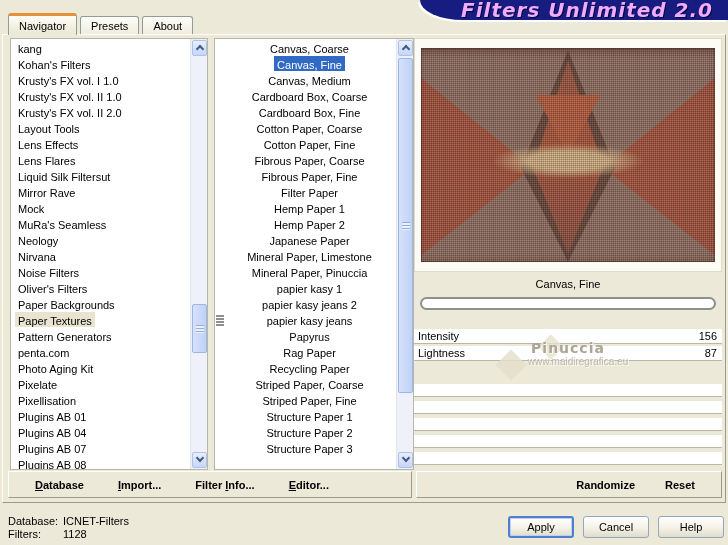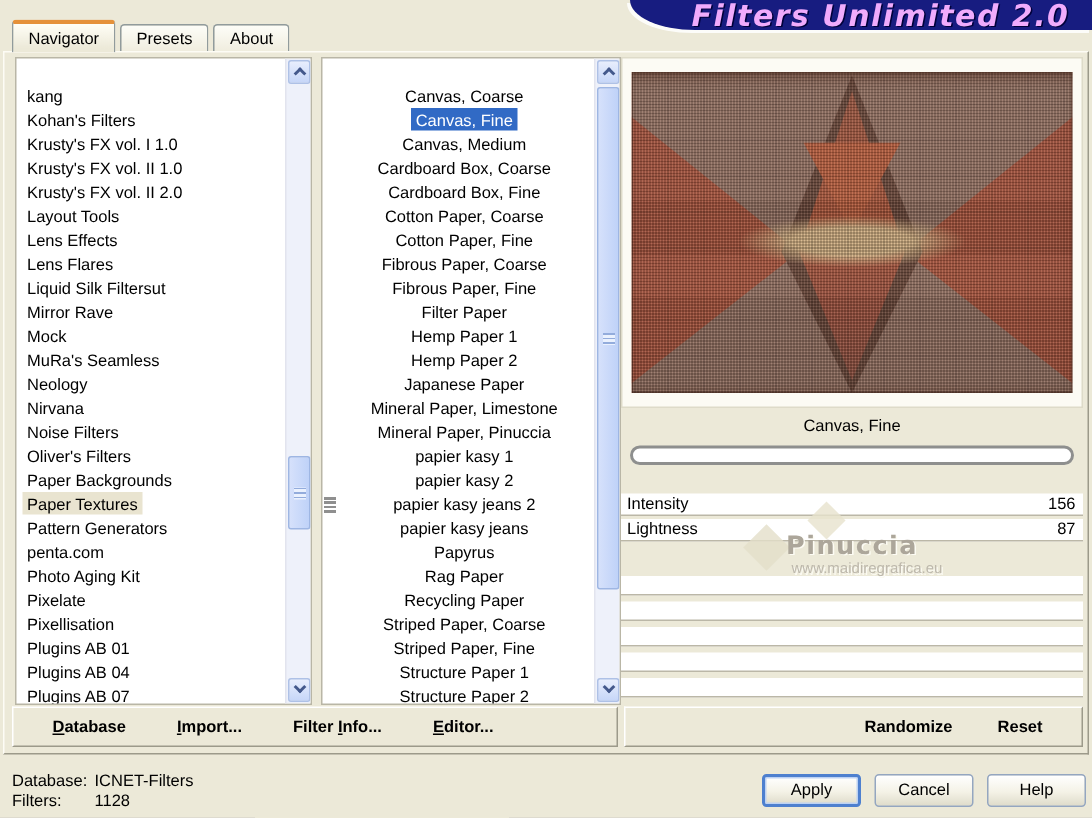--- a/index.html
+++ b/index.html
@@ -45,21 +45,21 @@
   .listbox {
     position:absolute; top:38px; height:432px; background:#fff;
     border:1px solid #B9B6A6; overflow:hidden;
   }
   .listbox.left { left:10px; width:198px; }
   .listbox.mid  { left:214px; width:200px; }
   .rows { position:absolute; left:0; top:1px; right:18px; bottom:0; overflow:hidden; }
   .row { height:16px; line-height:16px; white-space:nowrap; position:relative; }
   .listbox.left .row { padding-left:4px; }
   .listbox.mid  .row { padding-left:9px;text-align:center; }
-  .row .lbl { display:inline-block; padding:1px 3px 0 3px; height:15px;margin-top:16px; }
+  .row .lbl { display:inline-block; padding:1px 3px 0 3px; height:15px; }
   .listbox.mid  .row.sel .lbl { background:#316AC5; color:#fff; }
   .listbox.left .row.sel .lbl { background:#E9E4D0; color:#000; }
   .grip-ico {
     position:absolute; left:1px; top:3px; width:8px; height:11px;
     background:repeating-linear-gradient(180deg,#8f8f8f 0 2px,transparent 2px 3px);
   }
   
   .sbar {
     position:absolute; top:0; right:0; width:17px; bottom:0;
     background:#EEF1FA; border-left:1px solid #E2E4EE;
@@ -121,22 +121,22 @@
   .srow {
     height:15px; line-height:15px; background:#fff; border-bottom:1px solid #BBB7A7;
     margin-bottom:2px; display:flex; justify-content:space-between; padding:0 5px 0 4px;
   }
   .srow.empty { height:13px; margin-bottom:4px; }
   .wm-gap { height:21px; }
   .watermark { position:absolute; left:414px; top:336px; width:308px; height:46px; pointer-events:none; text-align:center; }
   .wm-shape1 { position:absolute; left:86px; top:18px; width:22px; height:22px; background:#E4DFC9; transform:rotate(45deg); opacity:.8; }
   .wm-shape2 { position:absolute; left:128px; top:2px; width:18px; height:18px; background:#E7E2CD; transform:rotate(45deg); opacity:.8; }
   .wm-name {
-    position:relative; display:block; margin-top:18px;
-    font-family:"DejaVu Sans", sans-serif; font-weight:bold; font-size:17px;
+    position:relative; display:block; margin-top:4px;
+    font-family:"DejaVu Sans", sans-serif; font-weight:bold; font-size:14px;
     color:#ACA69A; text-shadow:1px 1px 0 #fdfcf4; letter-spacing:1px;
   }
   .wm-url { position:relative; display:block; font-size:10px; color:#BDB8AC; text-shadow:1px 1px 0 #fbfaf2;margin-left:20px; }
   
   .cmdbar {
     position:absolute; top:471px; height:27px; background:#ECE9D8;
     border-top:1px solid #FFFFFF; border-left:1px solid #FFFFFF;
     border-right:1px solid #9C9A8A; border-bottom:1px solid #9C9A8A;
     display:flex; align-items:center;
   }
@@ -237,21 +237,20 @@
         <div class="row"><span class="lbl">Cotton Paper, Fine</span></div>
         <div class="row"><span class="lbl">Fibrous Paper, Coarse</span></div>
         <div class="row"><span class="lbl">Fibrous Paper, Fine</span></div>
         <div class="row"><span class="lbl">Filter Paper</span></div>
         <div class="row"><span class="lbl">Hemp Paper 1</span></div>
         <div class="row"><span class="lbl">Hemp Paper 2</span></div>
         <div class="row"><span class="lbl">Japanese Paper</span></div>
         <div class="row"><span class="lbl">Mineral Paper, Limestone</span></div>
         <div class="row"><span class="lbl">Mineral Paper, Pinuccia</span></div>
         <div class="row"><span class="lbl">papier kasy 1</span></div>
-        <div class="row"><span class="lbl">papier kasy 2</span></div>
         <div class="row"><span class="lbl">papier kasy jeans 2</span></div>
         <div class="row"><span class="grip-ico"></span><span class="lbl">papier kasy jeans</span></div>
         <div class="row"><span class="lbl">Papyrus</span></div>
         <div class="row"><span class="lbl">Rag Paper</span></div>
         <div class="row"><span class="lbl">Recycling Paper</span></div>
         <div class="row"><span class="lbl">Striped Paper, Coarse</span></div>
         <div class="row"><span class="lbl">Striped Paper, Fine</span></div>
         <div class="row"><span class="lbl">Structure Paper 1</span></div>
         <div class="row"><span class="lbl">Structure Paper 2</span></div>
         <div class="row"><span class="lbl">Structure Paper 3</span></div>

